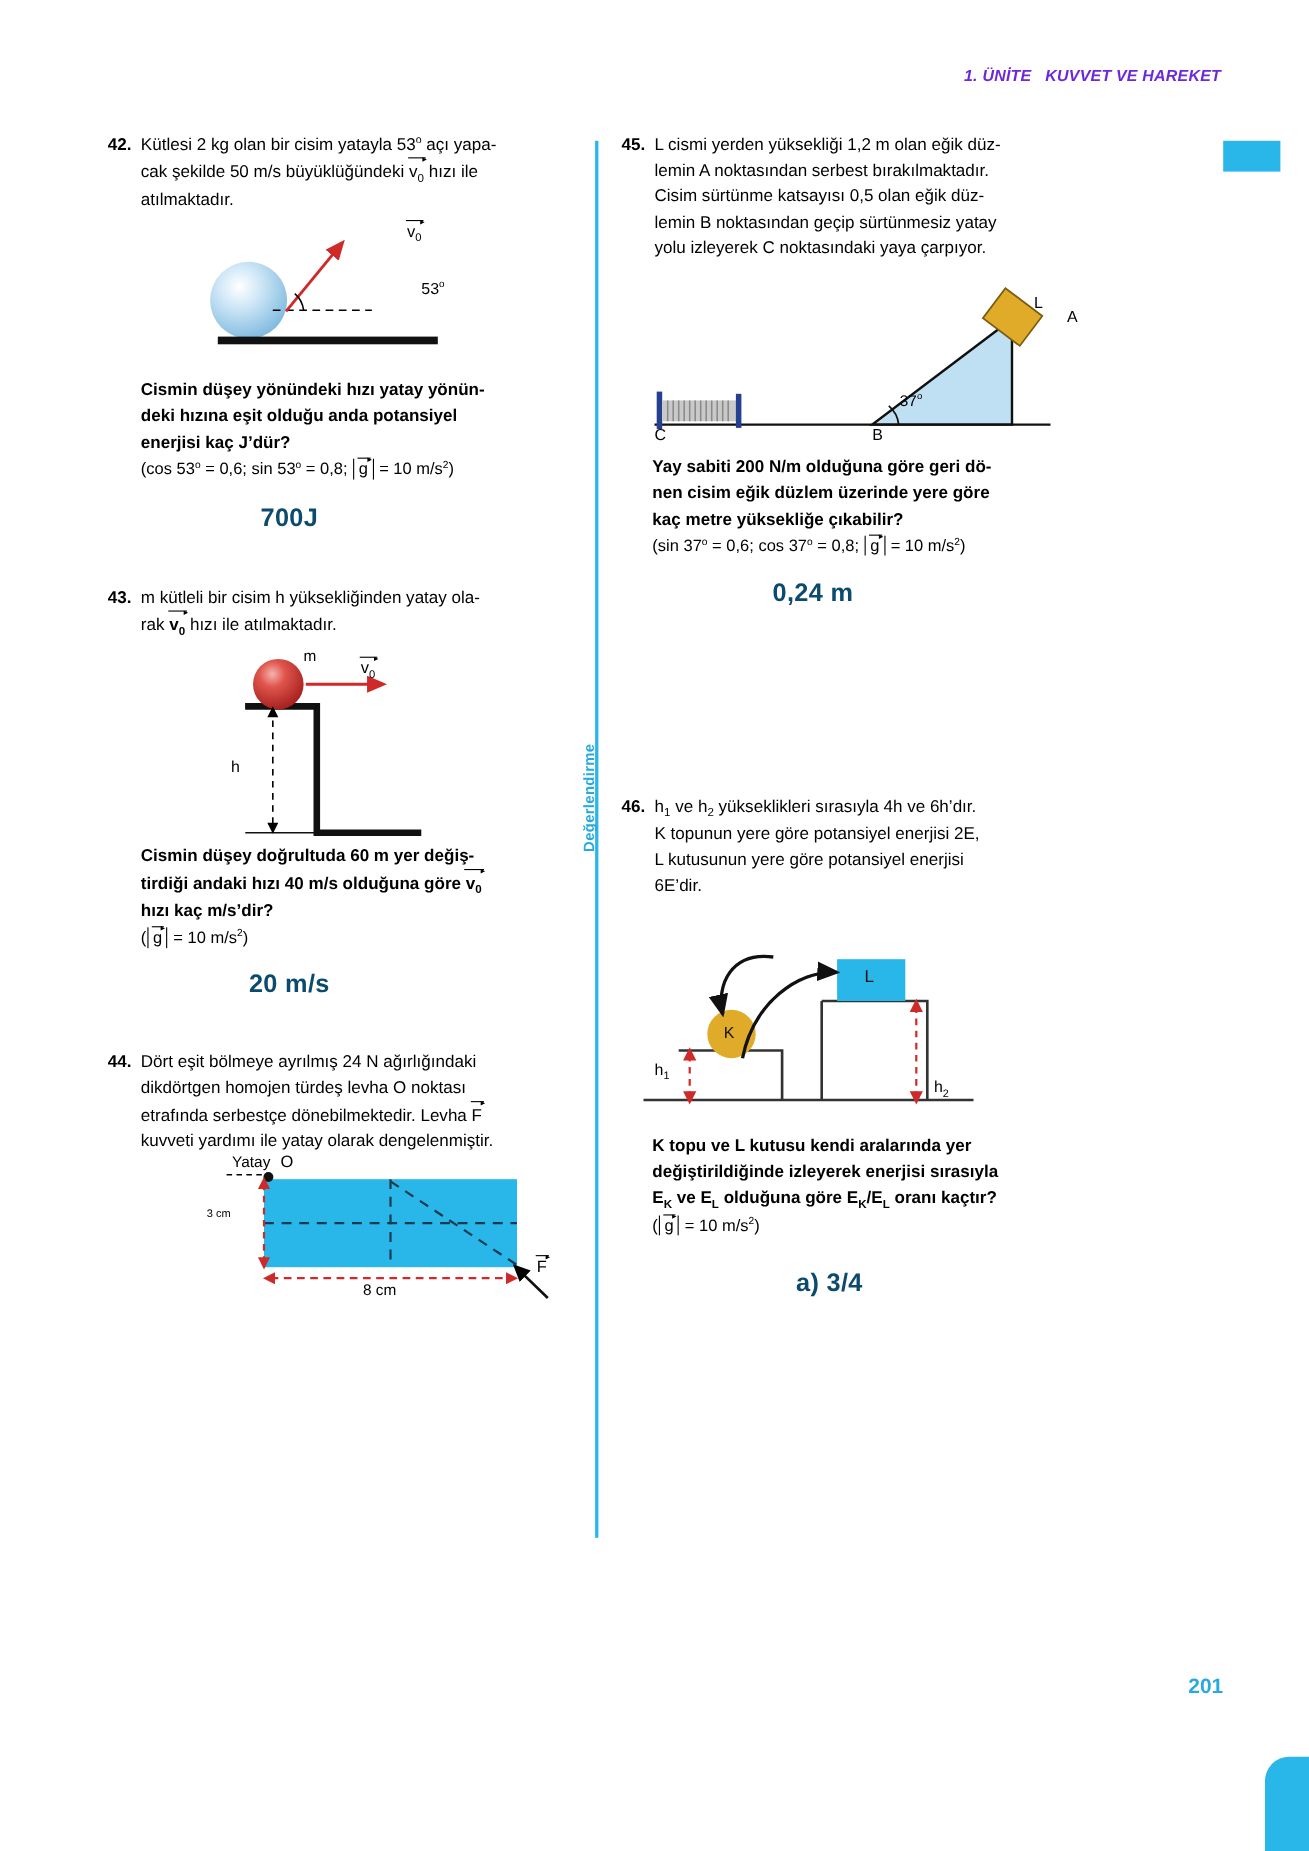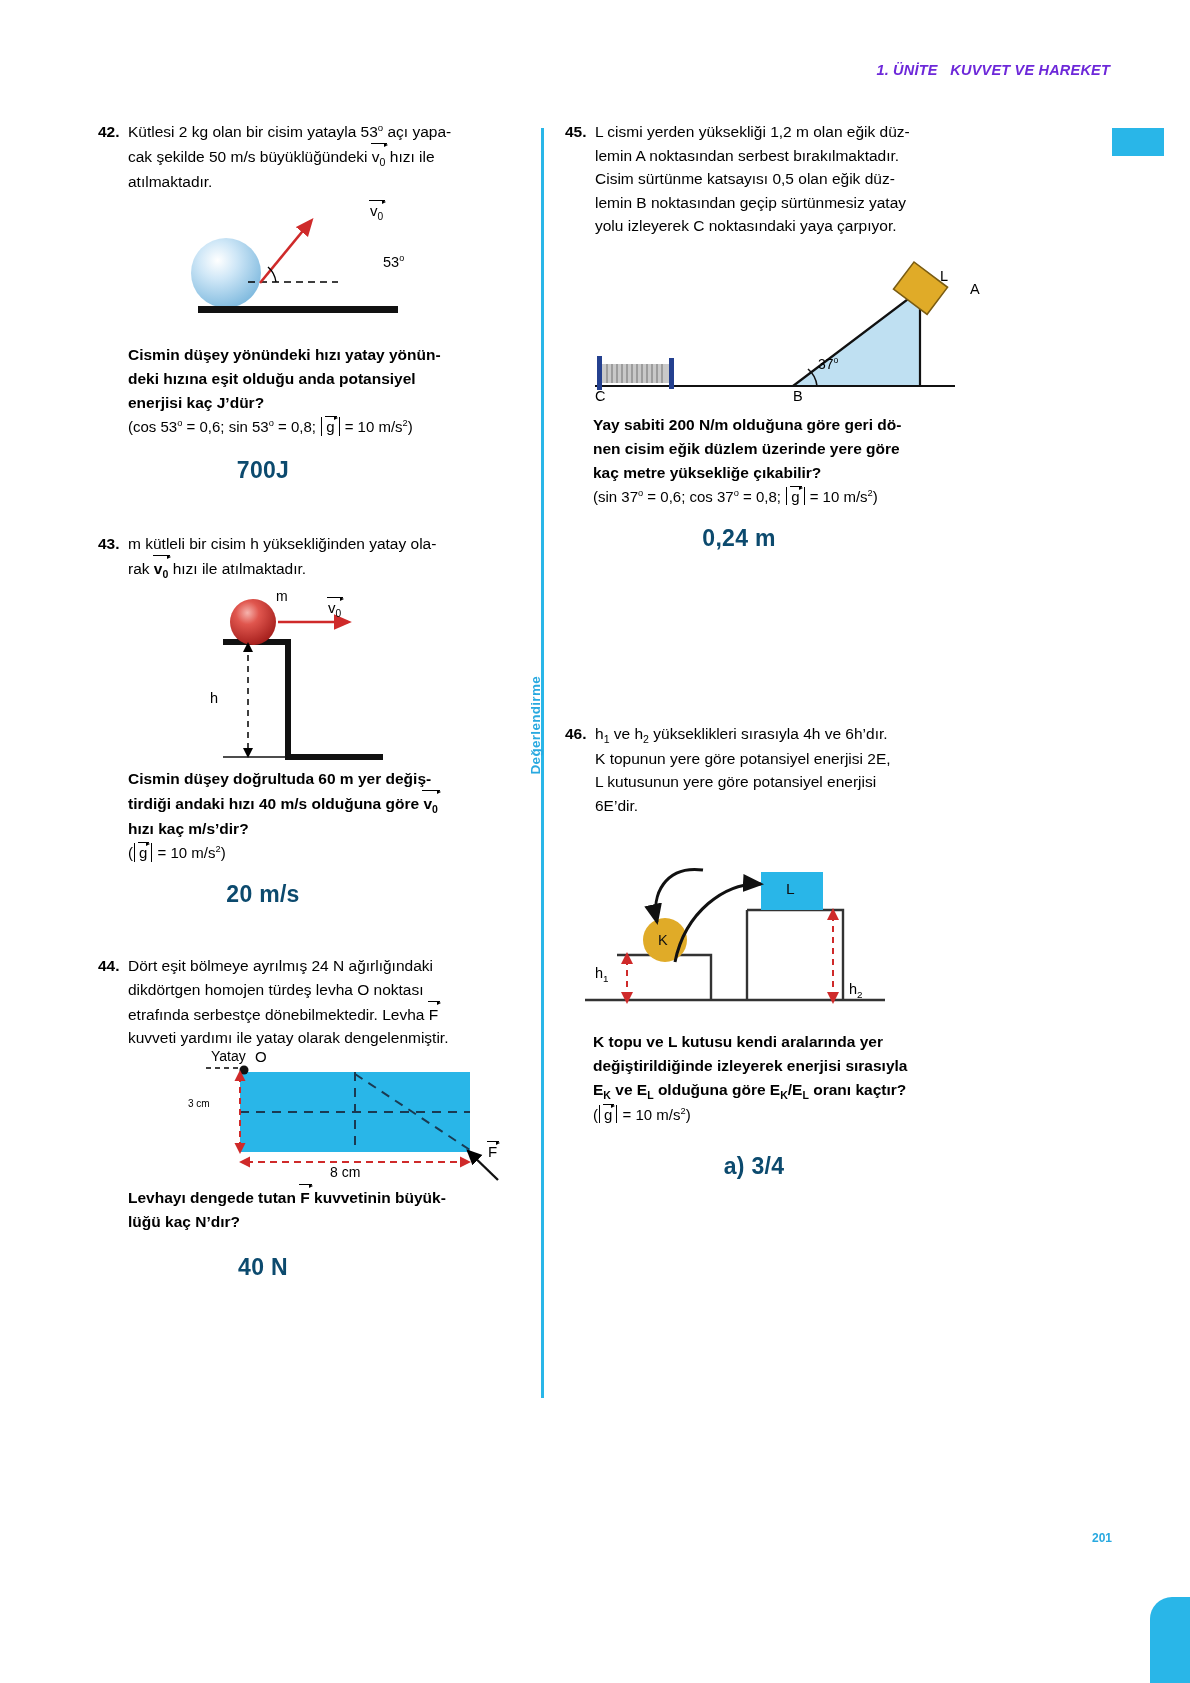--- a/index.html
+++ b/index.html
@@ -14,21 +14,21 @@
   .unit-header{
     position:absolute;right:80px;top:62px;
     font-size:14.5px;font-style:italic;font-weight:bold;
     color:#6d28d9;letter-spacing:.2px;white-space:pre;
   }
   .corner-tab{
     position:absolute;right:26px;top:128px;width:52px;height:28px;background:#29b6e8;
   }
   .page-number{
     position:absolute;right:78px;bottom:138px;
-    font-size:12px;font-weight:bold;color:#29a9e0;
+    font-size:19px;font-weight:bold;color:#29a9e0;
   }
   .corner-bottom{
     position:absolute;right:0;bottom:0;width:40px;height:86px;
     background:#29b6e8;border-top-left-radius:22px;
   }
 
   
   .col{position:absolute;top:120px;width:440px;}
   .col-left{left:98px;}
   .col-right{left:565px;}
@@ -241,27 +241,20 @@
         </svg>
         <div style="position:absolute;left:113px;top:-2px;font-size:14px;">Yatay</div>
         <div style="position:absolute;left:157px;top:-2px;font-size:15px;">O</div>
         <div style="position:absolute;left:90px;top:48px;font-size:10px;">3 cm</div>
         <div style="position:absolute;left:232px;top:114px;font-size:14px;">8 cm</div>
         <div style="position:absolute;left:390px;top:92px;font-size:15px;">
           <span class="vec">F</span>
         </div>
       </div>
 
-      <div class="q-body">
-        <div class="bold-q">
-          <span>Levhayı dengede tutan </span><span class="vec">F</span><span> kuvvetinin büyük-</span><br>
-          <span>lüğü kaç N’dır?</span>
-        </div>
-        <div class="answer ans-l" style="margin-top:20px;">40 N</div>
-      </div>
     </div>
   </div>
 
   <div class="col col-right">
 
     <div class="q">
       <div class="q-head">
         <div class="q-num">45.</div>
         <div class="q-text">
           <span>L cismi yerden yüksekliği 1,2 m olan eğik düz-</span><br>

